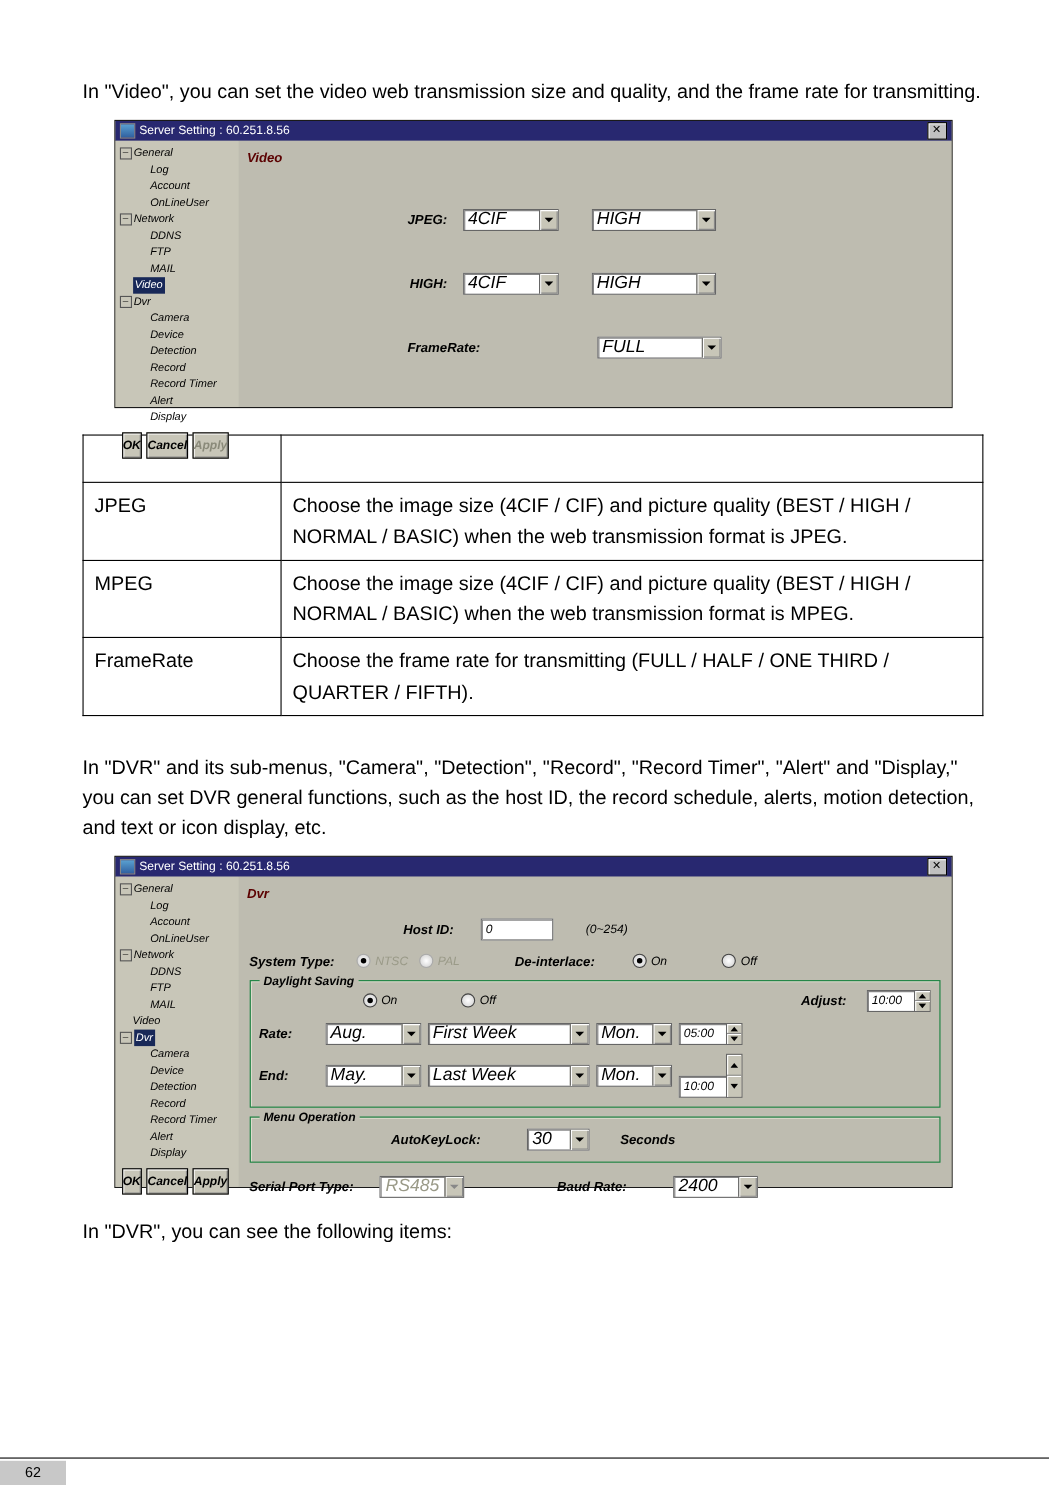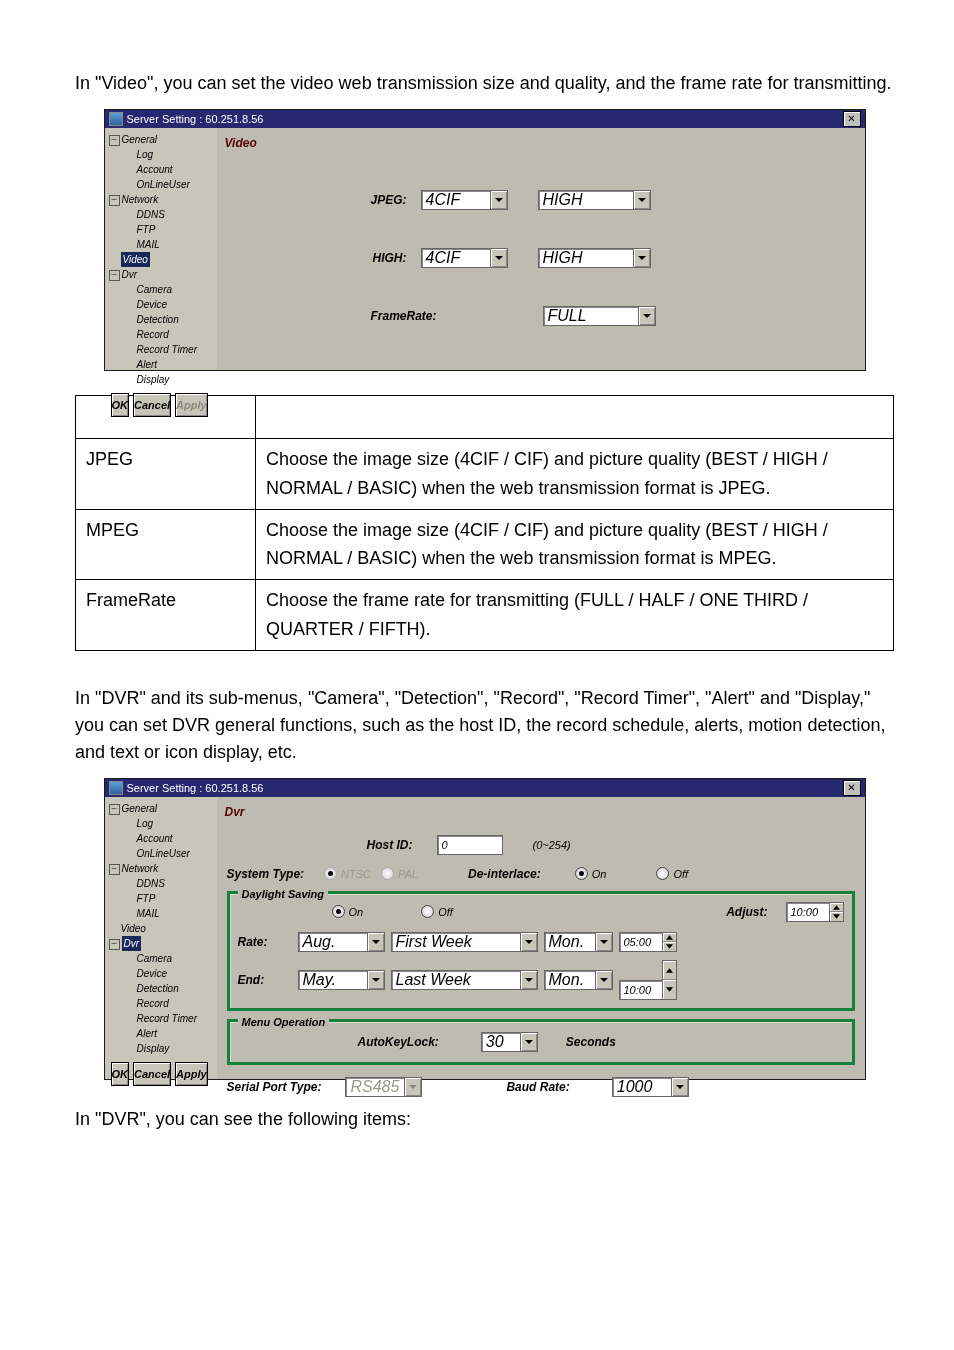--- a/index.html
+++ b/index.html
@@ -29,21 +29,21 @@
   .combo .ctext { padding: 0 4px; line-height: 18px; font-size: 16px; }
   .combo .carrow { width: 16px; background:#c8c6b8; border-left:1px solid #666; display:flex; align-items:center; justify-content:center; box-shadow: inset 1px 1px 0 #fff, inset -1px -1px 0 #888; }
   .combo .carrow svg { width:8px; height:8px; }
   .combo.dis .ctext { color:#9a9a88; }
   .spin { display:inline-flex; }
   .spinbtns { width:13px; display:flex; flex-direction:column; border:1px solid #666; margin-left:-1px; }
   .spinbtns div { flex:1; background:#c8c6b8; display:flex; align-items:center; justify-content:center; border-bottom:1px solid #888; box-shadow: inset 1px 1px 0 #fff; }
   .spinbtns div:last-child { border-bottom:none; }
   .spinbtns svg { width:7px; height:5px; }
   .txtin { display:inline-block; height:18px; line-height:18px; border:1px solid #666; background:#fff; box-shadow: inset 1px 1px 0 #888; padding: 0 4px; font-size:11px; }
-  .grp { border: 3px solid #15803d; margin-top: 8px; padding: 8px; position: relative; box-shadow: inset 1px 1px 0 #e0ded0; }
+  .grp { border: 1px solid #15803d; margin-top: 8px; padding: 8px; position: relative; box-shadow: inset 1px 1px 0 #e0ded0; }
   .grp .legend { position: absolute; top: -8px; left: 8px; background: #bebcb0; padding: 0 4px; font-size:11px; font-weight:bold; }
   .radio { display:inline-flex; align-items:center; gap:4px; font-size:11px; }
   .radio .rb { width:11px; height:11px; border-radius:50%; border:1px solid #444; background: radial-gradient(#fff,#ccc); display:inline-flex; align-items:center; justify-content:center; }
   .radio.sel .rb::after { content:""; width:5px; height:5px; border-radius:50%; background:#000; display:block; }
   .radio.dis { color:#9a9a88; }
   .radio.dis .rb { border-color:#aaa; }
 
   table.doc { width: 100%; border-collapse: collapse; margin: 18px 0 34px 0; font-size: 18px; }
   table.doc th, table.doc td { border: 1px solid #000; padding: 6px 10px; vertical-align: top; text-align: left; line-height: 1.6; }
   table.doc thead th { height: 30px; }
@@ -379,29 +379,35 @@
               <span class="ctext" style="width:50px;">RS485</span>
               <span class="carrow">
                 <svg viewBox="0 0 8 8">
                   <polygon points="0,2 8,2 4,6" fill="#888"></polygon>
                 </svg>
               </span>
             </span>
           <span style="flex:0 0 60px;"></span>
           <span class="lbl">Baud Rate:</span>
           <span class="combo" style="margin-left:30px;">
-              <span class="ctext" style="width:50px;">1000</span>
+              <span class="ctext" style="width:50px;">2400</span>
               <span class="carrow">
                 <svg viewBox="0 0 8 8">
                   <polygon points="0,2 8,2 4,6" fill="#000"></polygon>
                 </svg>
               </span>
             </span>
         </div>
 
       </div>
     </div>
   </div>
 
   <p class="p" style="margin-top:26px;">In "DVR", you can see the following items:</p>
 
+  <div class="pgnum">
+    <hr style="border:none;border-top:1px solid #000;margin:0 0 2px 0;">
+    <div class="bar">
+        <span>62</span>
+      </div>
+  </div>
 
 </div>
 
 </body></html>

